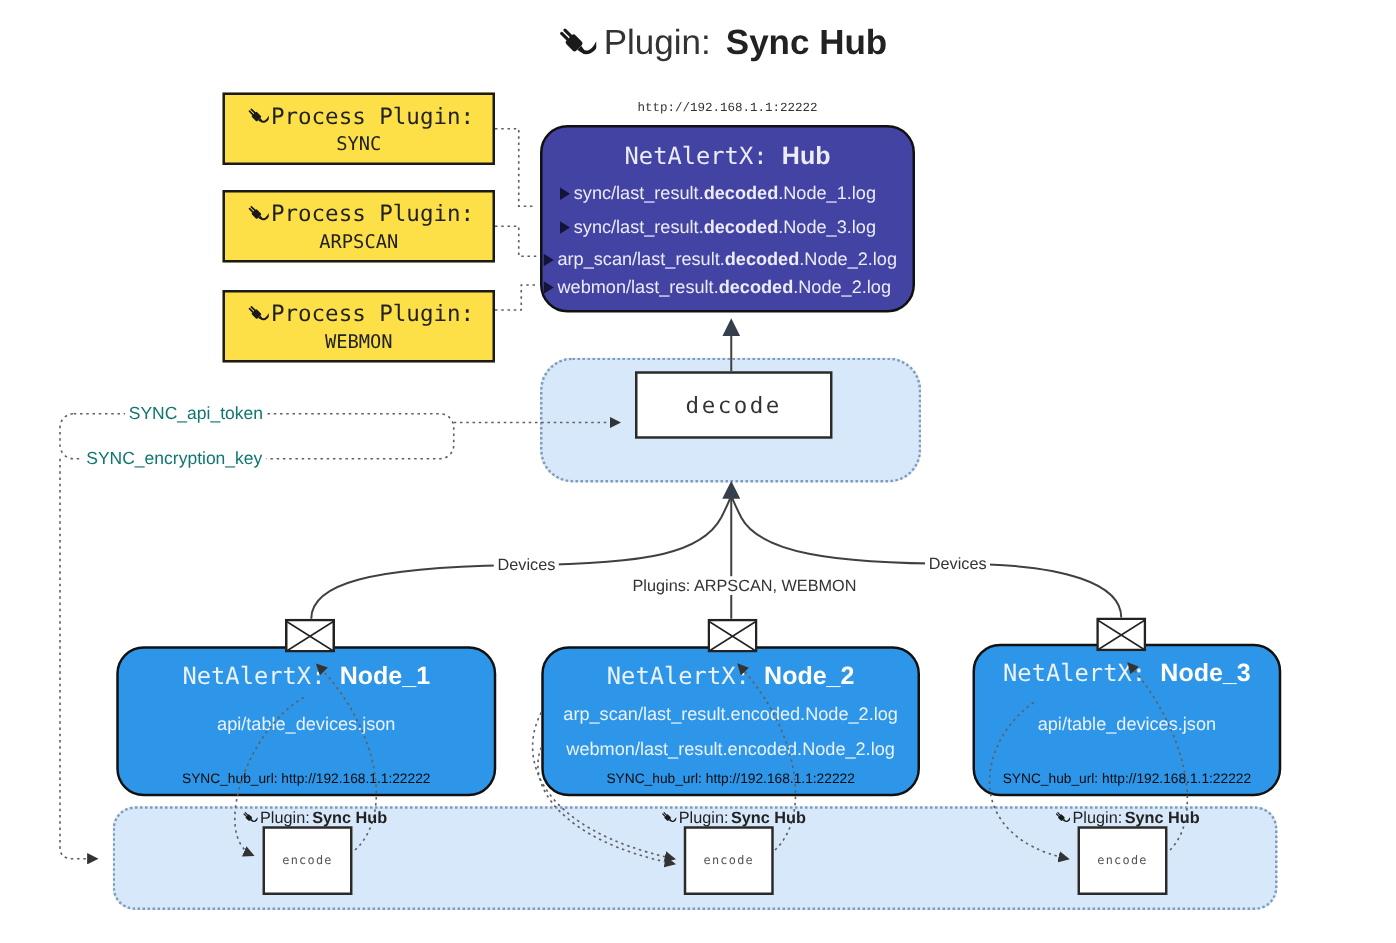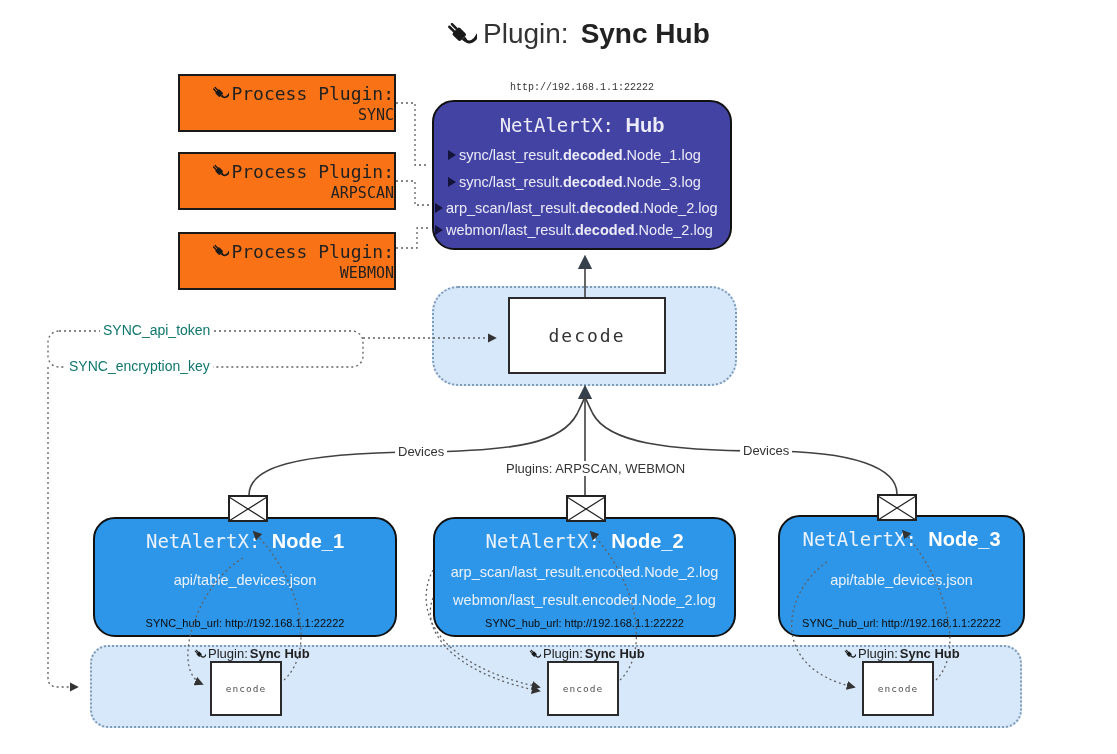--- a/index.html
+++ b/index.html
@@ -11,23 +11,23 @@
   .mono{font-family:"DejaVu Sans Mono",monospace;}
   b,.b{font-weight:700;}
 
   
   .panel{
     position:absolute;background:var(--panel-fill,#D7E8FA);
     border:2px dotted var(--panel-border,#7E9BB8);box-sizing:border-box;z-index:0;
   }
   
   .wbox{
-    position:absolute;background:#f97316;border:2px solid var(--box-border,#1A1A1A);
+    position:absolute;background:#fde047;border:2px solid var(--box-border,#1A1A1A);
     box-sizing:border-box;z-index:2;display:flex;flex-direction:column;
-    align-items:flex-end;justify-content:center;
+    align-items:center;justify-content:center;
   }
   .proc-line1{display:flex;align-items:center;gap:2px;font-size:18px;}
   .proc-line2{font-size:15px;margin-top:2px;}
 
   
   .hub{
     position:absolute;left:432px;top:100px;width:300px;height:150px;
     background:var(--hub-fill,#4343A4);border:2px solid #111;border-radius:22px;
     box-sizing:border-box;z-index:2;color:var(--hub-text,#ECECF8);
   }
@@ -202,21 +202,21 @@
     <div class="hub-row" style="top:98px;left:1px;">
       <span class="tri"></span>
       <span><span>arp_scan/last_result.</span><b>decoded</b><span>.Node_2.log</span></span>
     </div>
     <div class="hub-row" style="top:120px;left:1px;">
       <span class="tri"></span>
       <span><span>webmon/last_result.</span><b>decoded</b><span>.Node_2.log</span></span>
     </div>
   </div>
 
-  <div class="codebox" style="left:508px;top:297px;width:158px;height:77px;">
+  <div class="codebox" style="left:508px;top:297px;width:158px;height:54px;">
     <span class="mono decode-text">decode</span>
   </div>
 
   <div class="secret-label" style="left:100px;top:322px;">SYNC_api_token</div>
   <div class="secret-label" style="left:66px;top:358px;">SYNC_encryption_key</div>
 
   <div class="edge-label" style="left:395px;top:444px;">Devices</div>
   <div class="edge-label" style="left:503px;top:461px;">Plugins: ARPSCAN, WEBMON</div>
   <div class="edge-label" style="left:740px;top:443px;">Devices</div>
 

